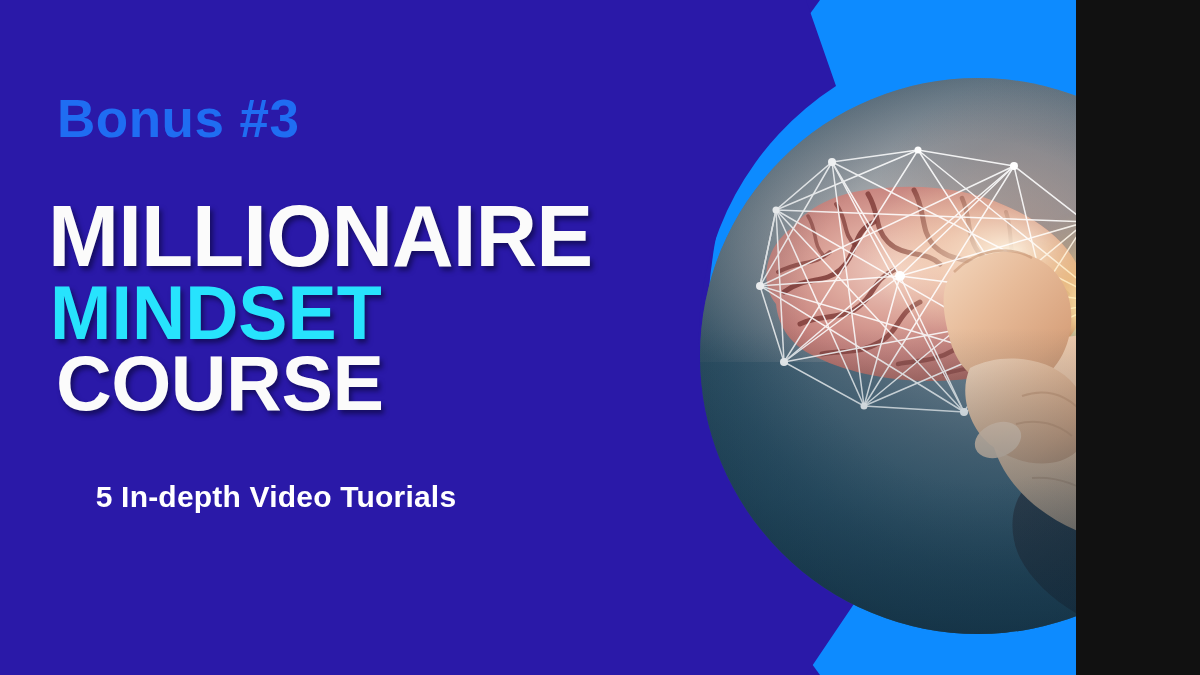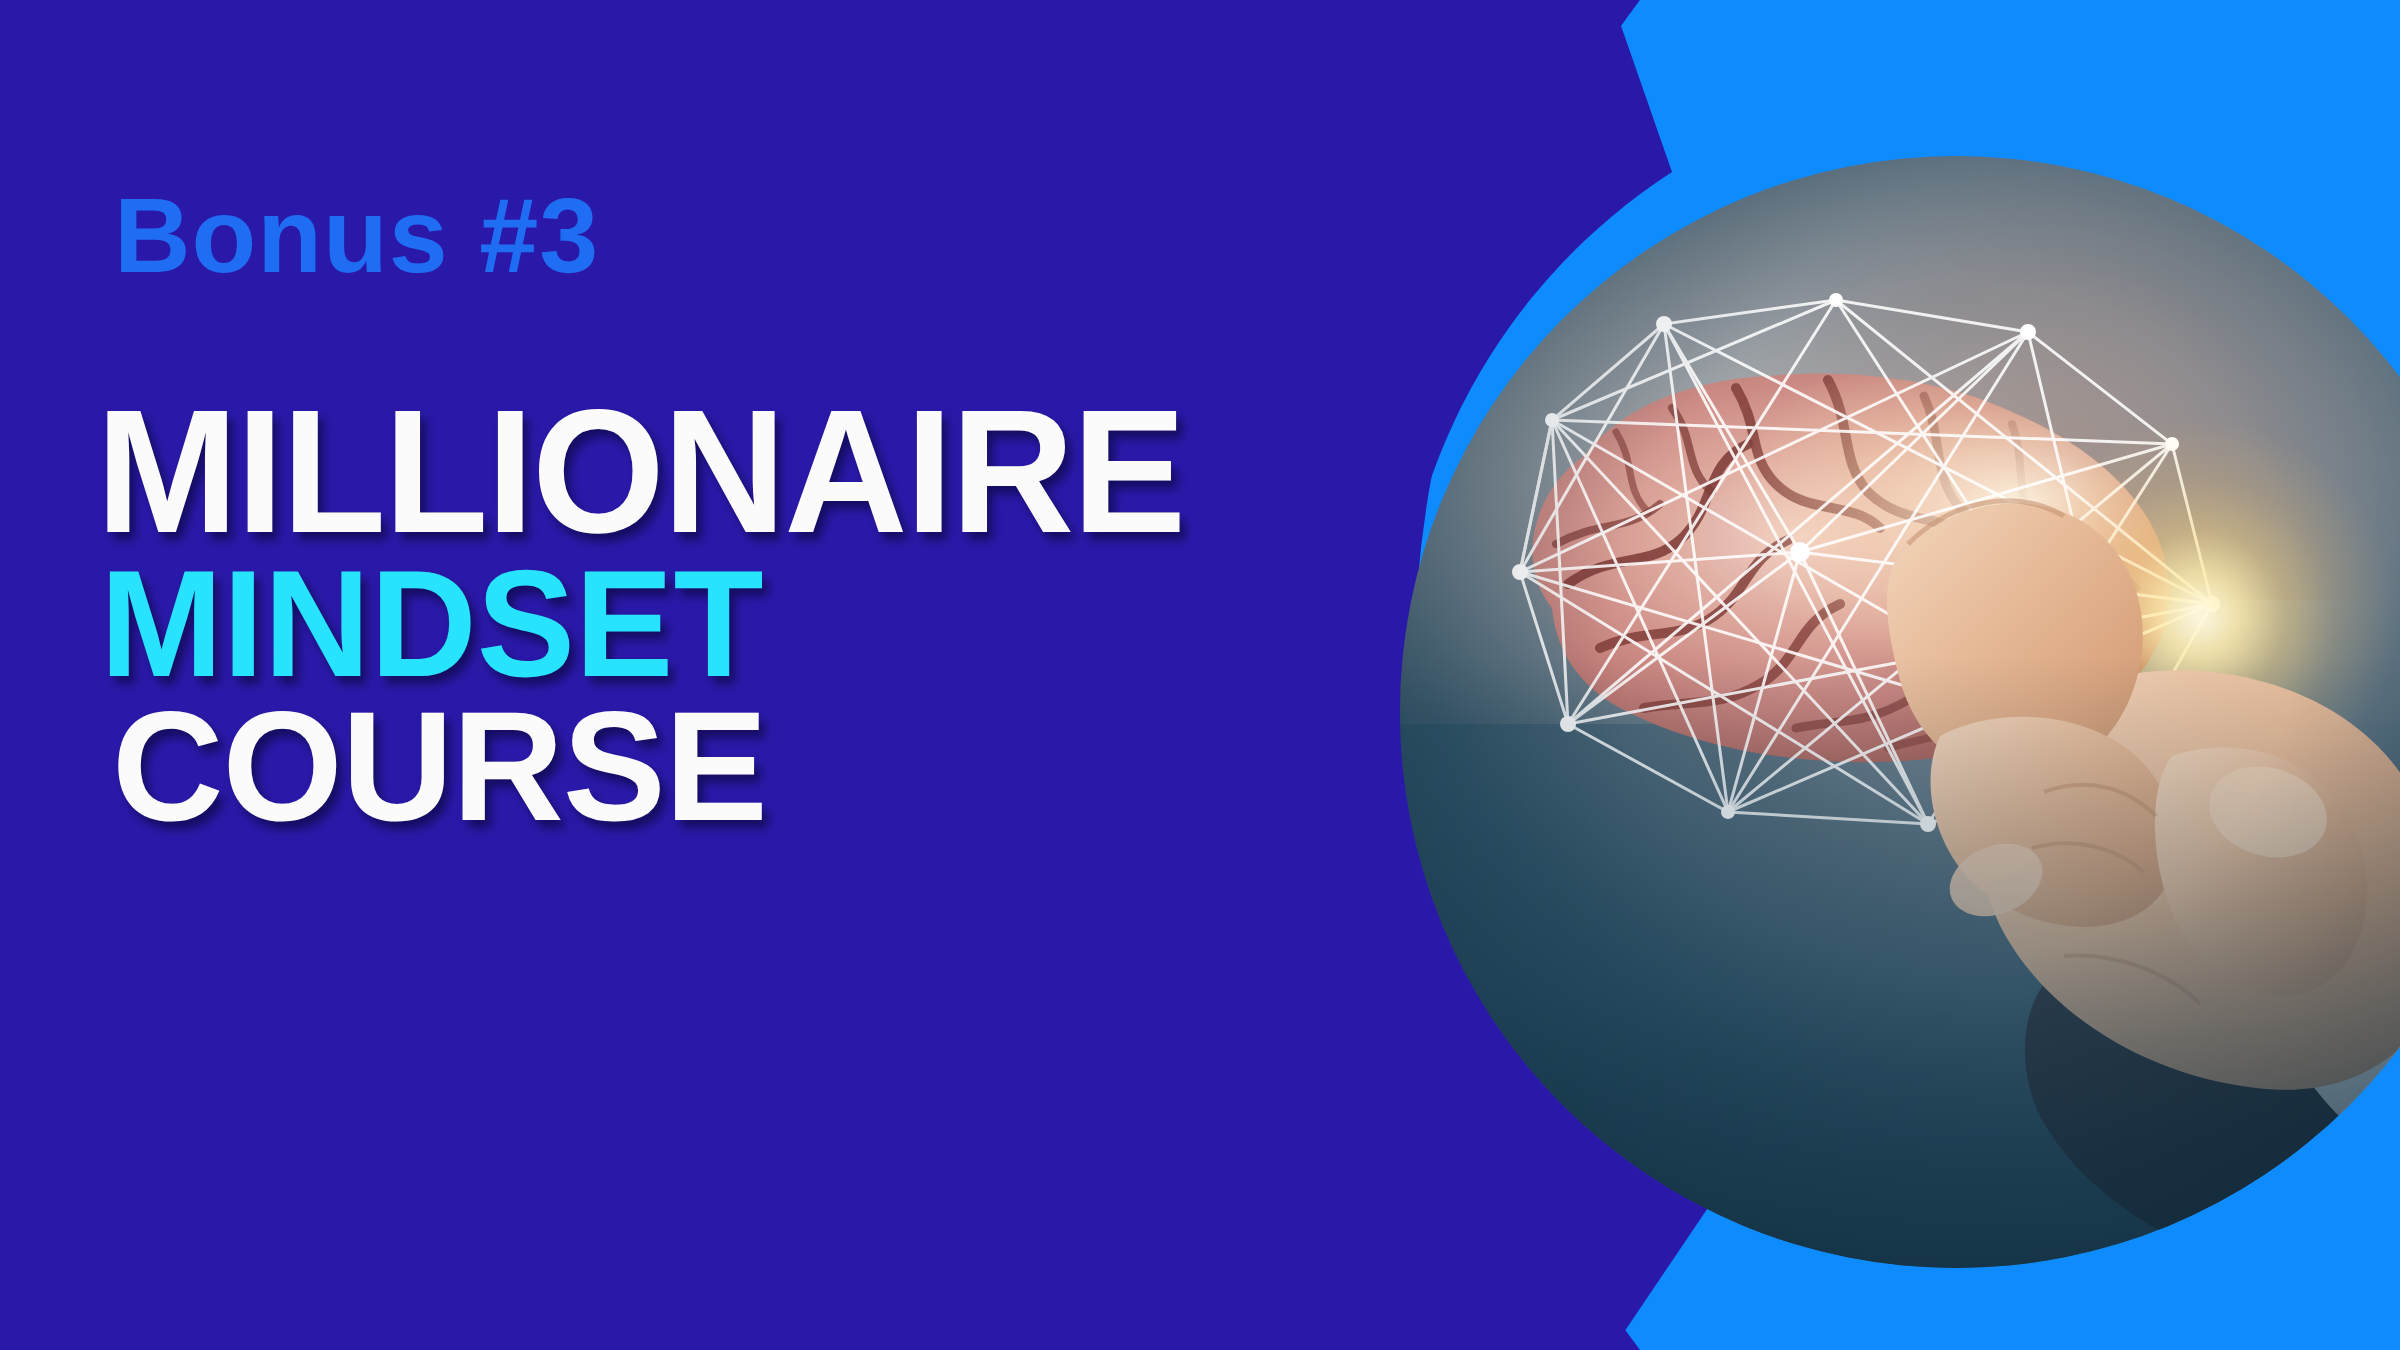--- a/index.html
+++ b/index.html
@@ -3,21 +3,21 @@
 <meta charset="utf-8">
 <title>Millionaire Mindset Course Bonus Banner</title>
 <style>
   html, body {
     margin: 0;
     padding: 0;
     background: #111;
   }
   #canvas {
     position: relative;
-    width: 1200px;
+    width: 1076px;
     height: 675px;
     overflow: hidden;
     background: #2a19a8;
     font-family: "Liberation Sans", "DejaVu Sans", sans-serif;
     user-select: none;
   }
 
   
   .bg-indigo {
     position: absolute;
@@ -367,16 +367,17 @@
 
   <div class="text-block">
     <div class="bonus">Bonus #3</div>
 
     <div class="headline h-millionaire">MILLIONAIRE</div>
 
     <div class="headline h-mindset">MINDSET</div>
 
     <div class="headline h-course">COURSE</div>
 
+    <div class="sub sub-1">5 In-depth Video Tuorials</div>
 
   </div>
 
 </div>
 
 </body></html>

